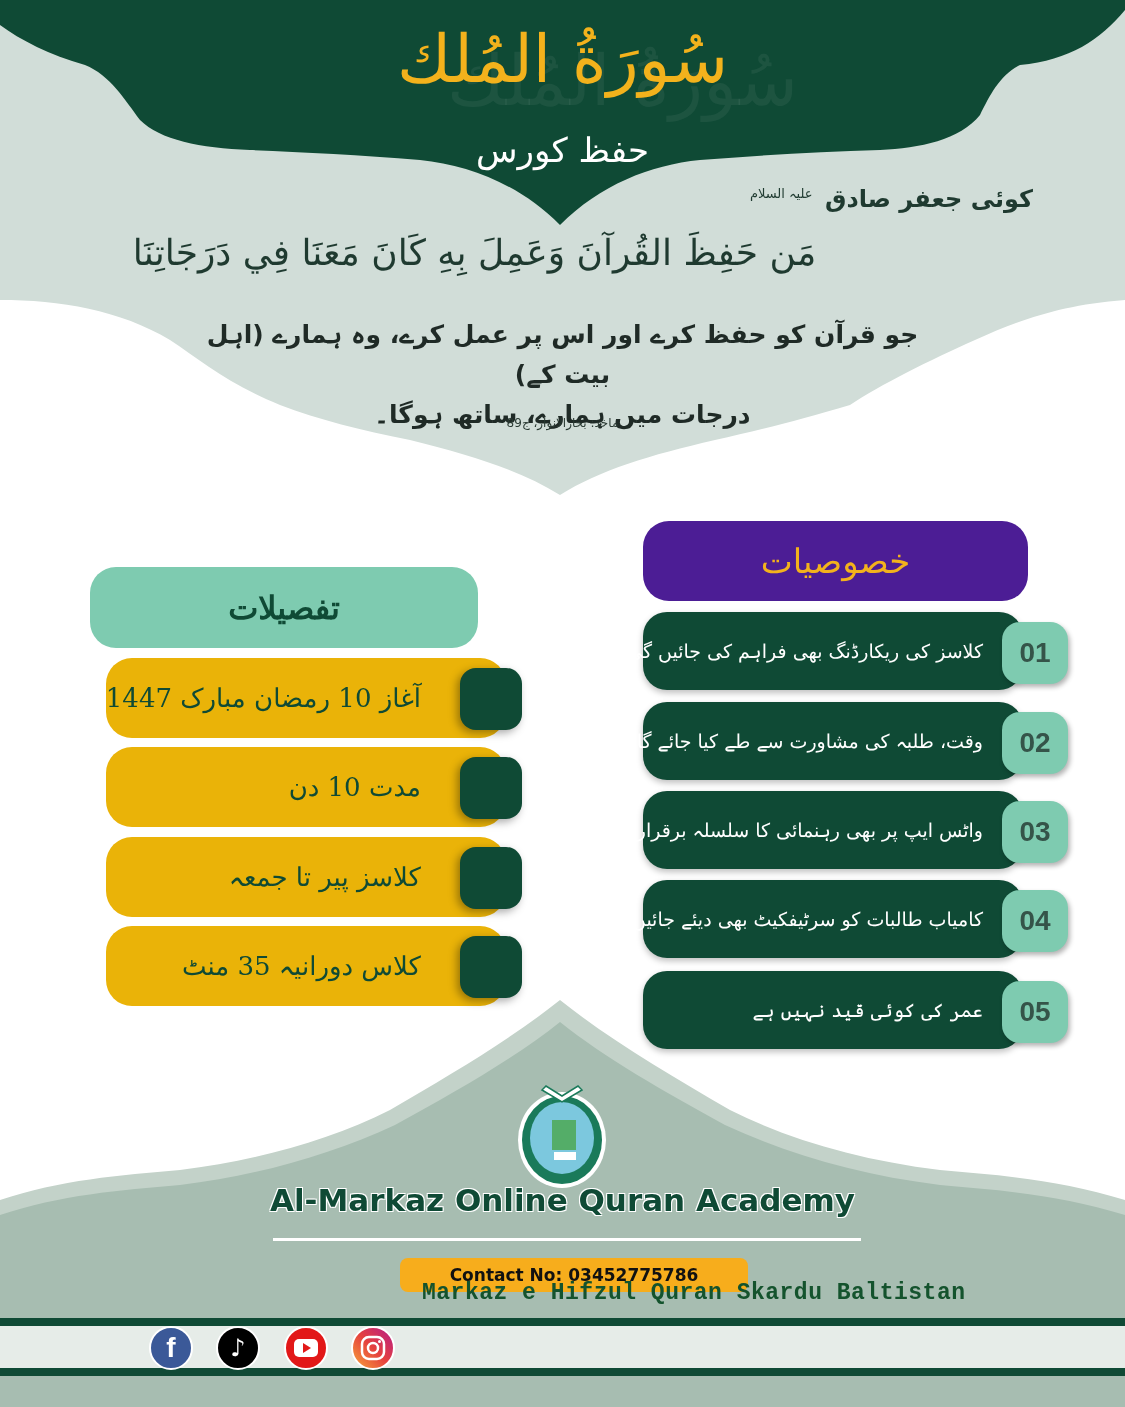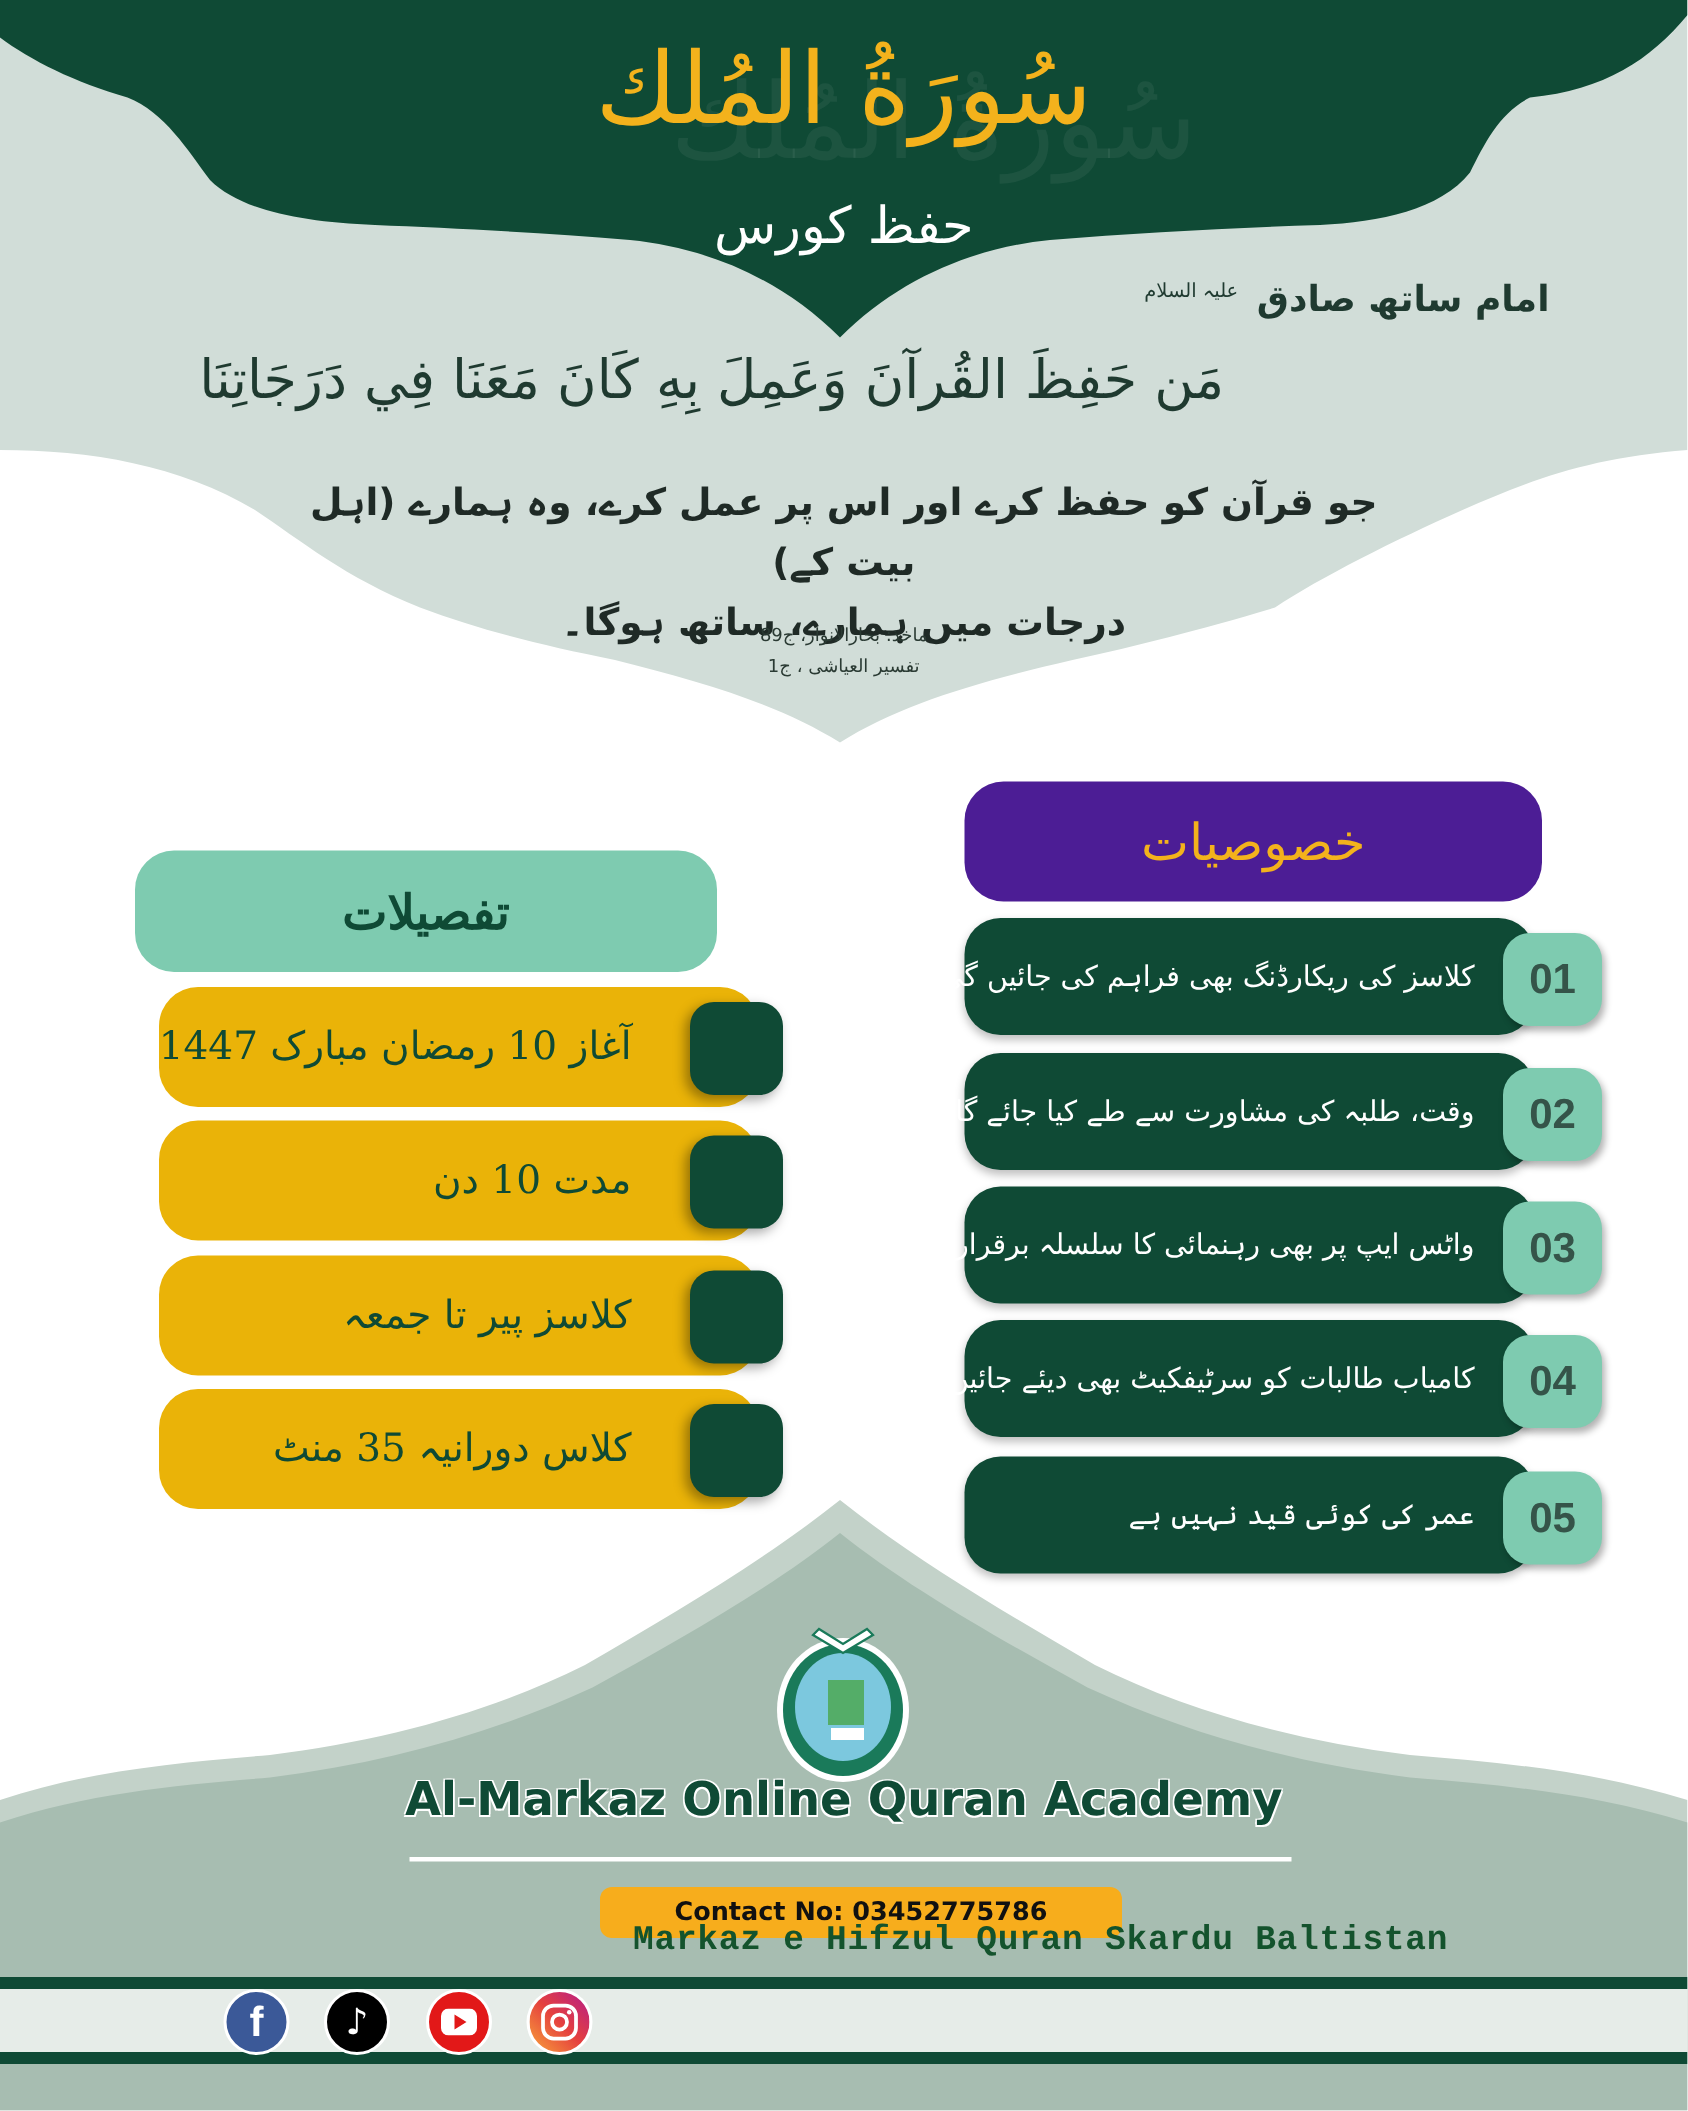--- a/index.html
+++ b/index.html
@@ -86,31 +86,30 @@
 
   <path d="M0,1200 C60,1180 120,1175 180,1170 C260,1160 330,1140 390,1110 C450,1075 510,1040 560,1000 C610,1040 670,1075 730,1110 C790,1140 860,1160 940,1170 C1000,1175 1060,1180 1125,1200 L1125,1407 L0,1407 Z" fill="#c3d2c9"></path>
   <path d="M0,1215 C60,1195 120,1190 180,1185 C260,1175 330,1155 395,1125 C455,1092 515,1058 560,1022 C605,1058 665,1092 725,1125 C790,1155 860,1175 940,1185 C1000,1190 1060,1195 1125,1215 L1125,1407 L0,1407 Z" fill="#a7bdb1"></path>
 </svg>
 
 <div class="title-ghost">سُورَةُ المُلك</div>
 <div class="title-ar">سُورَةُ المُلك</div>
 <div class="subtitle-ar">حفظ کورس</div>
 
 <div class="author">
-  <span>امام ساتھ صادق</span>
+  <span>کوئی جعفر صادق</span>
   <small>علیہ السلام</small>
 </div>
 <div class="hadith-ar">مَن حَفِظَ القُرآنَ وَعَمِلَ بِهِ كَانَ مَعَنَا فِي دَرَجَاتِنَا</div>
 <div class="translation">
   <div>جو قرآن کو حفظ کرے اور اس پر عمل کرے، وہ ہمارے (اہل بیت کے)</div>
   <div>درجات میں ہمارے، ساتھ ہوگا۔</div>
 </div>
 <div class="source">
   <div>ماخذ: بحارالانوار، ج89</div>
-  <div>تفسیر العیاشی ، ج1</div>
 </div>
 
 <div class="sec-head feat-head">خصوصیات</div>
 
 <div class="feat-row" style="top:612px;">
   <div class="feat-text">کلاسز کی ریکارڈنگ بھی فراہم کی جائیں گی</div>
   <div class="feat-num">01</div>
 </div>
 <div class="feat-row" style="top:702px;">
   <div class="feat-text">وقت، طلبہ کی مشاورت سے طے کیا جائے گا</div>

